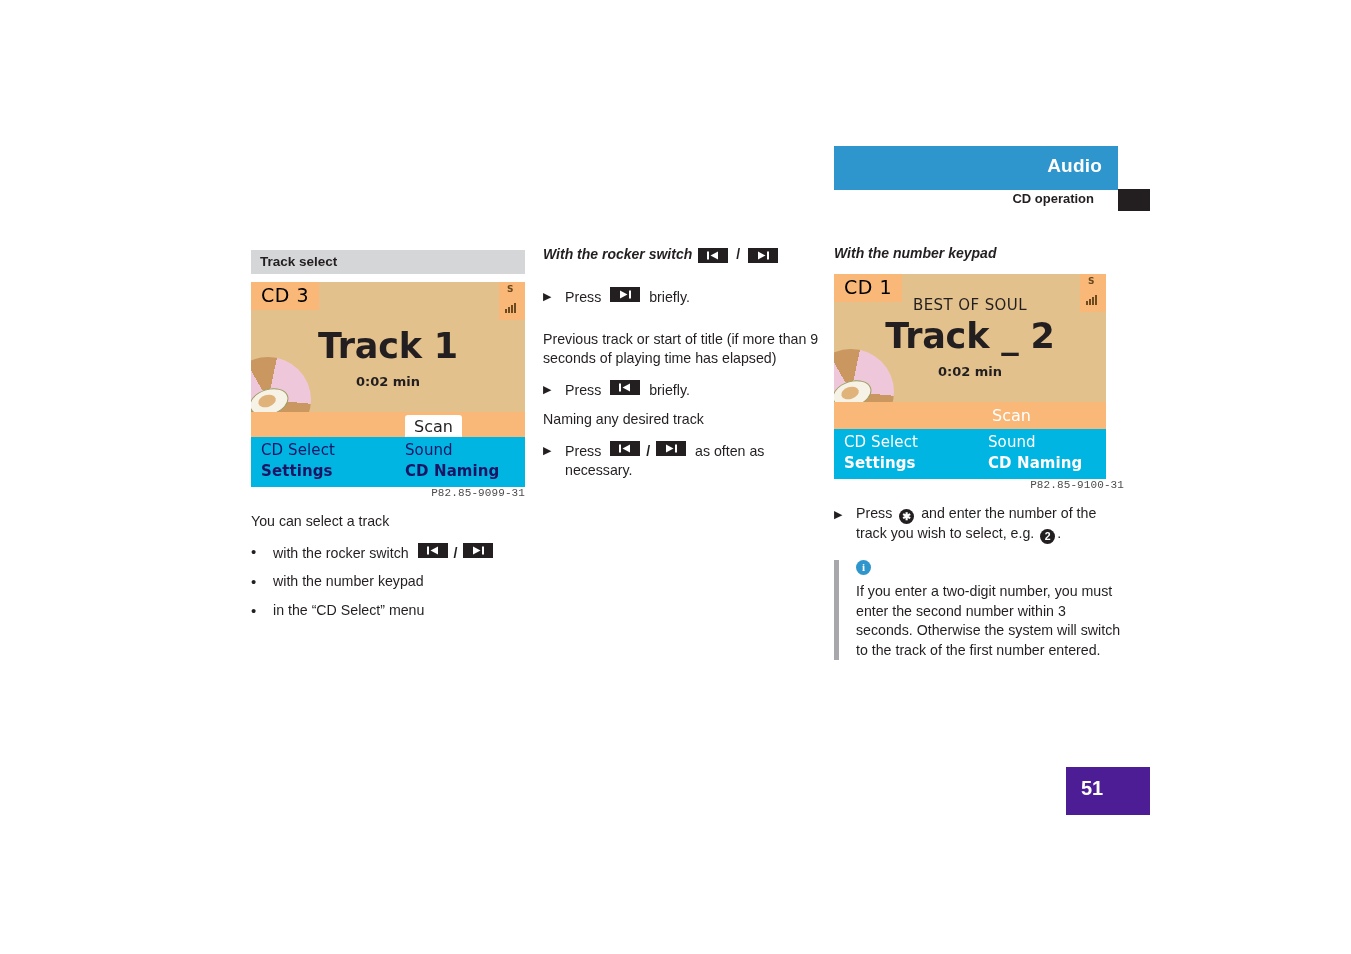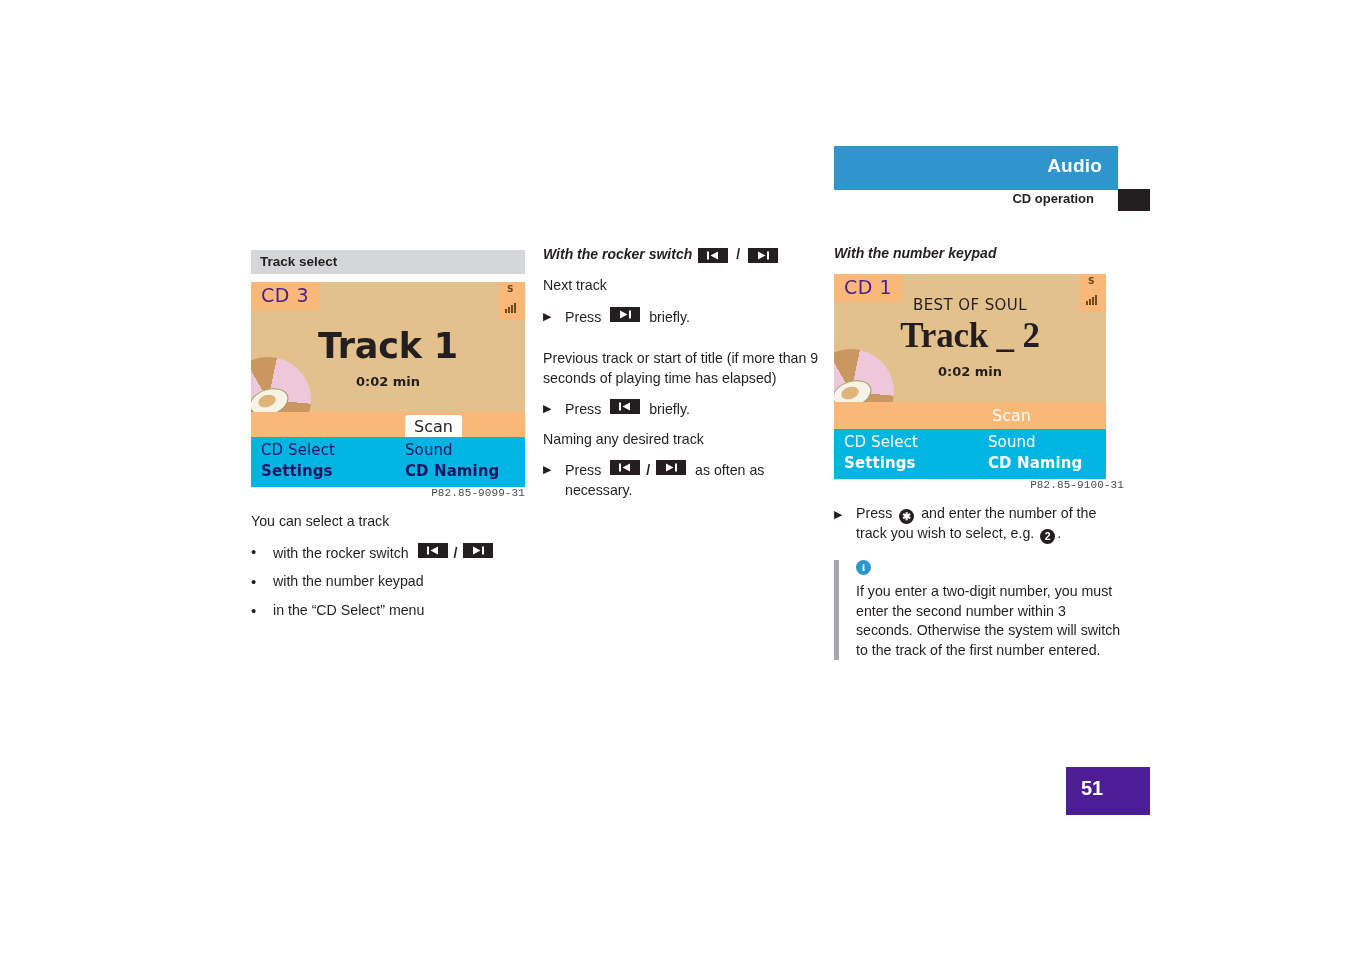--- a/index.html
+++ b/index.html
@@ -140,21 +140,21 @@
     background: #e3c18d;
     overflow: hidden;
     font-family: "DejaVu Sans", sans-serif;
   }
   .display.right { width: 272px; }
 
   .disp-cdtag {
     position: absolute;
     left: 0; top: 0;
     background: #f9b878;
-    color: #4c1d95;
+    color: #000000;
     font-size: 19px;
     padding: 2px 10px 4px 10px;
     letter-spacing: .5px;
   }
   .disp-signal {
     position: absolute;
     right: 0; top: 0;
     width: 26px; height: 38px;
     background: #f9b878;
   }
@@ -183,21 +183,21 @@
   .disp-track {
     position: absolute;
     left: 0; right: 0;
     text-align: center;
     font-size: 35px;
     font-weight: bold;
     color: #231f20;
     letter-spacing: -.2px;
   }
   .disp-track.left-pos  { top: 44px; }
-  .disp-track.right-pos { top: 42px; font-family: Liberation Serif, serif; }
+  .disp-track.right-pos { top: 42px; }
   .disp-time {
     position: absolute;
     left: 0; right: 0;
     text-align: center;
     font-size: 13px;
     font-weight: bold;
     color: #231f20;
   }
   .disp-time.left-pos  { top: 92px; }
   .disp-time.right-pos { top: 90px; }
@@ -449,21 +449,20 @@
           <g fill="#ffffff">
             <polygon points="10,3.5 10,11.5 17.5,7.5"></polygon>
             <rect x="19" y="3.5" width="2" height="8"></rect>
           </g>
         </svg>
     </span>
   </div>
 
   <div style="height:14px"></div>
 
-  <div class="body-text">Next track</div>
 
   <div class="gap-s"></div>
 
   <div class="row">
     <div class="mark">▶</div>
     <div class="txt">
       <span>Press</span>
       <span class="keybox" style="margin:0 5px">
         <svg width="30" height="15" viewBox="0 0 30 15">
             <g fill="#ffffff">

